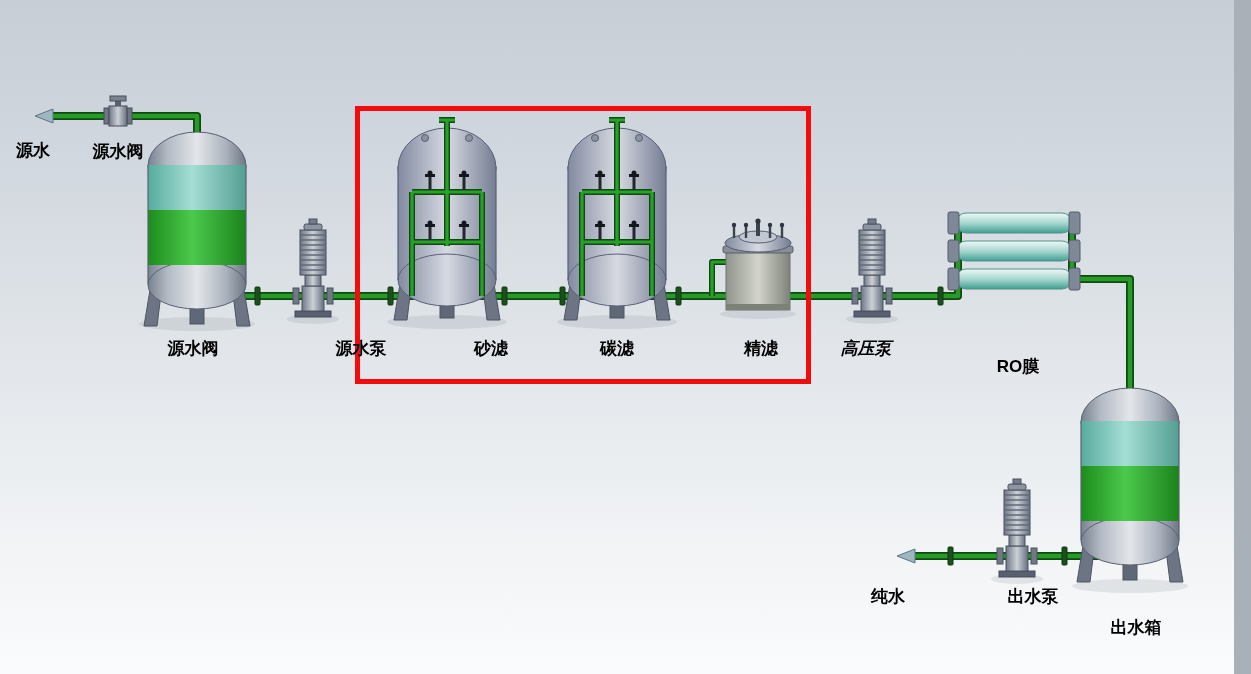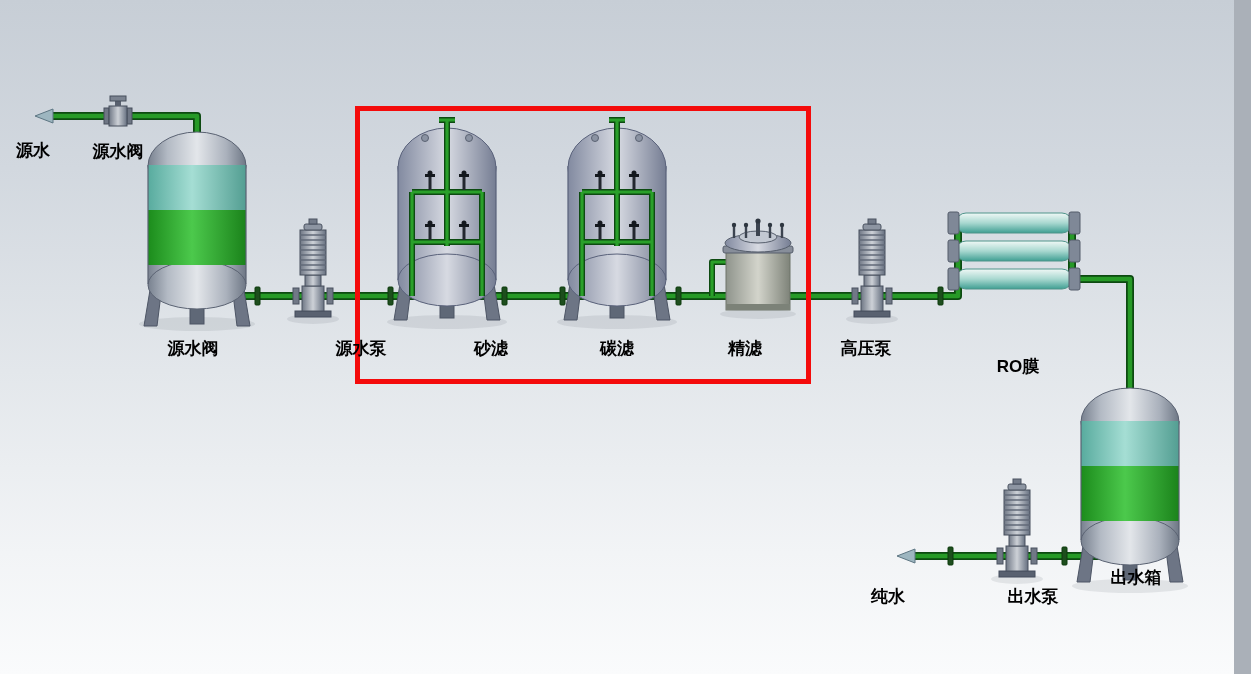--- a/index.html
+++ b/index.html
@@ -221,19 +221,19 @@
   </svg>
 
   <div class="hl"></div>
 
   <div class="lbl" style="left:33px;  top:139px;">源水</div>
   <div class="lbl" style="left:118px; top:140px;">源水阀</div>
   <div class="lbl" style="left:193px; top:337px;">源水阀</div>
   <div class="lbl" style="left:313px; top:337px;margin-left:48px;">源水泵</div>
   <div class="lbl" style="left:447px; top:337px;margin-left:44px;">砂滤</div>
   <div class="lbl" style="left:617px; top:337px;">碳滤</div>
-  <div class="lbl" style="left:745px; top:337px;">精滤</div>
-  <div class="lbl" style="left:866px; top:337px;">高压泵</div>
+  <div class="lbl" style="left:761px; top:337px;">精滤</div>
+  <div class="lbl" style="left:866px; top:337px;font-style:italic;">高压泵</div>
   <div class="lbl" style="left:1018px;top:355px;">RO膜</div>
   <div class="lbl" style="left:888px; top:585px;">纯水</div>
   <div class="lbl" style="left:1013px;top:585px;margin-left:20px;">出水泵</div>
-  <div class="lbl" style="left:1136px;top:566px;">出水箱</div>
+  <div class="lbl" style="left:1136px;top:616px;">出水箱</div>
 </div>
 
 </body></html>

